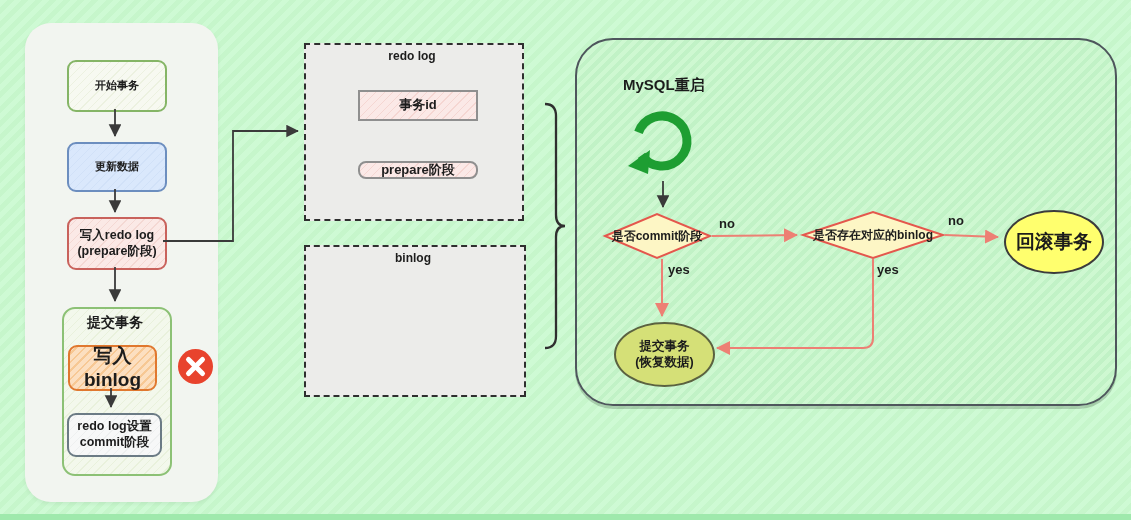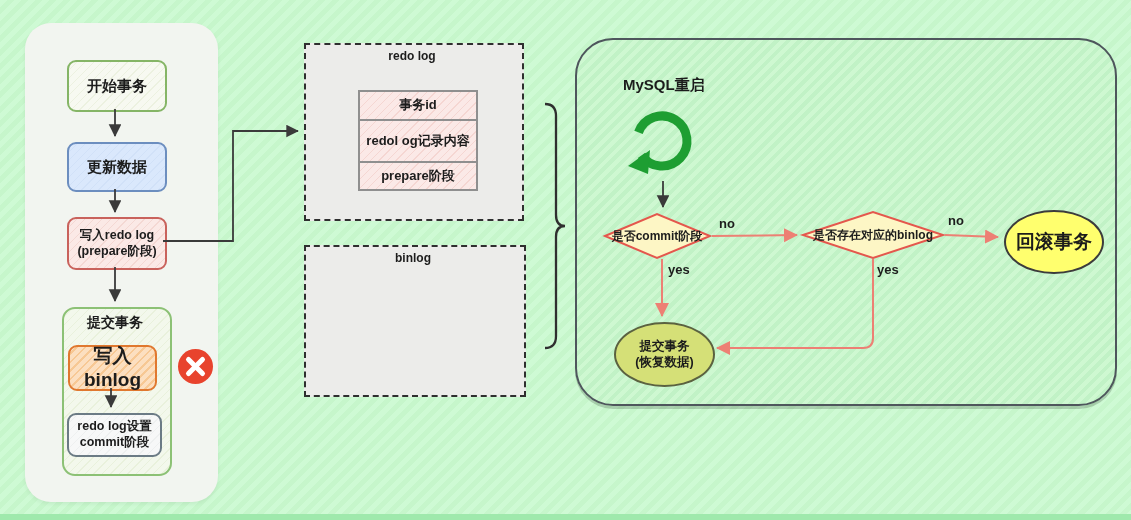--- a/index.html
+++ b/index.html
@@ -10,21 +10,21 @@
   }
   .bottom-strip{position:absolute;left:0;bottom:0;width:1131px;height:6px;background:#9fe9ac;}
   .abs{position:absolute;}
   .txt{color:#1c1c1c;font-weight:bold;white-space:pre-line;line-height:1.25;}
   .center{display:flex;align-items:center;justify-content:center;text-align:center;}
 
   
   .left-panel{left:25px;top:23px;width:193px;height:479px;background:#f2f5f0;
     border-radius:26px;box-shadow:0 2px 4px rgba(0,0,0,0.06);}
   .lp-title{left:25px;top:26px;width:193px;font-size:14px;text-align:center;}
-  .node{border-radius:9px;font-size:15px;}
+  .node{border-radius:9px;font-size:11px;}
   .node-start{left:67px;top:60px;width:96px;height:48px;border:2px solid #85b566;
     background:repeating-linear-gradient(135deg,#f7f9f1 0 5px,#ecf1e0 5px 6px);}
   .node-update{left:67px;top:142px;width:96px;height:46px;border:2px solid #6c8ebf;
     background:repeating-linear-gradient(135deg,#dae8fc 0 5px,#d1e1f8 5px 6px);}
   .node-redo{left:67px;top:217px;width:96px;height:49px;border:2px solid #c9625c;font-size:12.5px;
     background:repeating-linear-gradient(135deg,#fbe9e6 0 5px,#f4d8d3 5px 6px);}
   .commit-group{left:62px;top:307px;width:106px;height:165px;border:2px solid #8cc175;border-radius:13px;
     background:repeating-linear-gradient(135deg,#f3f8ec 0 5px,#e9f1dc 5px 6px);}
   .cg-title{left:62px;top:314px;width:106px;font-size:14px;text-align:center;}
   .node-binlog{left:68px;top:345px;width:85px;height:42px;border:2px solid #e0782f;font-size:19px;
@@ -36,21 +36,21 @@
   .dashed-box{border:2px dashed #2f2f2f;background:#ececea;}
   .redo-box{left:304px;top:43px;width:216px;height:174px;}
   .binlog-box{left:304px;top:245px;width:218px;height:148px;}
   .dash-title{font-size:12px;text-align:center;width:100%;}
   .rl-title{left:304px;top:49px;width:216px;}
   .bl-title{left:304px;top:251px;width:218px;}
   .row{left:358px;width:120px;border:2px solid #8f8f8f;font-size:13px;box-sizing:border-box;
     background:repeating-linear-gradient(135deg,#fbe9e7 0 5px,#f5d6d2 5px 6px);}
   .row1{top:90px;height:31px;}
   .row2{top:119px;height:44px;}
-  .row3{top:161px;height:30px;}
+  .row3{top:161px;height:18px;border-radius:8px;}
 
   
   .right-panel{left:575px;top:38px;width:538px;height:364px;border:2.5px solid #4e565c;border-radius:38px;
     background:repeating-linear-gradient(135deg,#cef8d1 0 4px,#c1f2c6 4px 8px);
     box-shadow:0 3px 0 rgba(60,80,60,0.25);}
   .rp-title{left:623px;top:76px;font-size:15px;}
   .diamond-label{font-size:12px;}
   .d1-label{left:597px;top:222px;width:120px;height:28px;}
   .d2-label{left:798px;top:221px;width:150px;height:28px;text-align:center;}
   .edge-label{font-size:13px;}
@@ -85,21 +85,20 @@
     <svg width="37" height="37" viewBox="0 0 37 37">
       <circle cx="18.5" cy="18.5" r="17.5" fill="#e8432d"></circle>
       <line x1="11.5" y1="11.5" x2="25.5" y2="25.5" stroke="#ffffff" stroke-width="5" stroke-linecap="round"></line>
       <line x1="25.5" y1="11.5" x2="11.5" y2="25.5" stroke="#ffffff" stroke-width="5" stroke-linecap="round"></line>
     </svg>
   </div>
 
   <div class="abs dashed-box redo-box"></div>
   <div class="abs txt dash-title rl-title">redo log</div>
   <div class="abs center txt row row1">事务id</div>
-  <div class="abs center txt row row2">redol og记录内容</div>
   <div class="abs center txt row row3">prepare阶段</div>
   <div class="abs dashed-box binlog-box"></div>
   <div class="abs txt dash-title bl-title">binlog</div>
 
   <div class="abs right-panel"></div>
   <div class="abs txt rp-title">MySQL重启</div>
 
   <svg class="overlay" width="1131" height="520" viewBox="0 0 1131 520">
     <defs>
       <marker id="mB" markerWidth="8" markerHeight="8" refX="6.5" refY="3.5" orient="auto">

